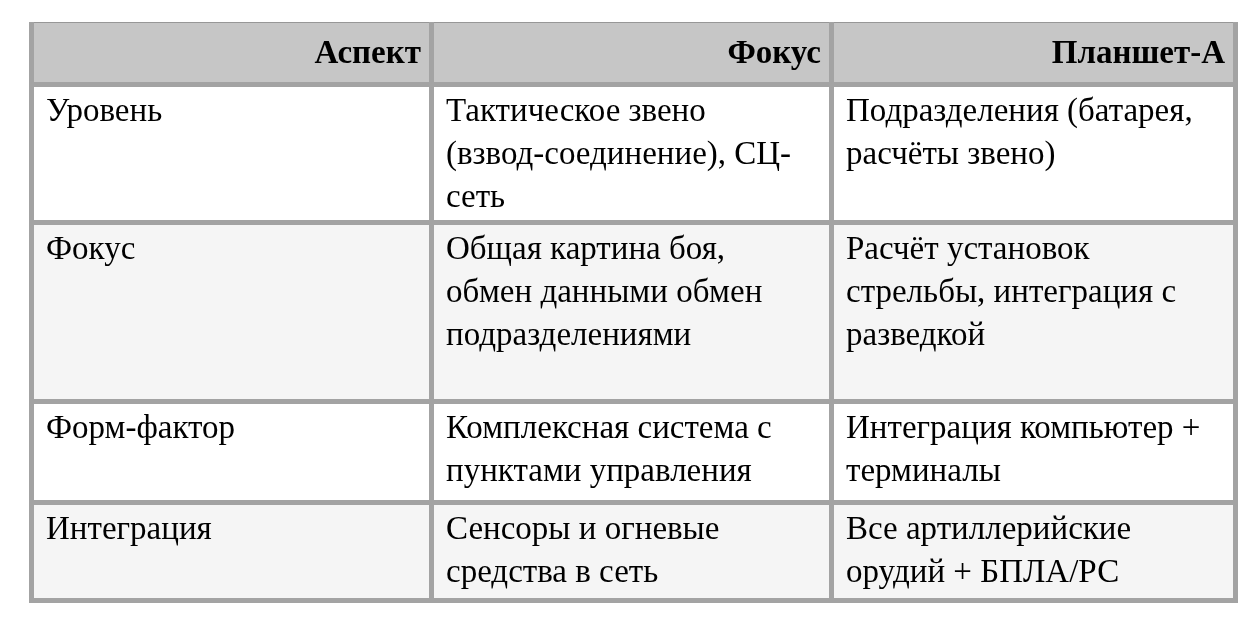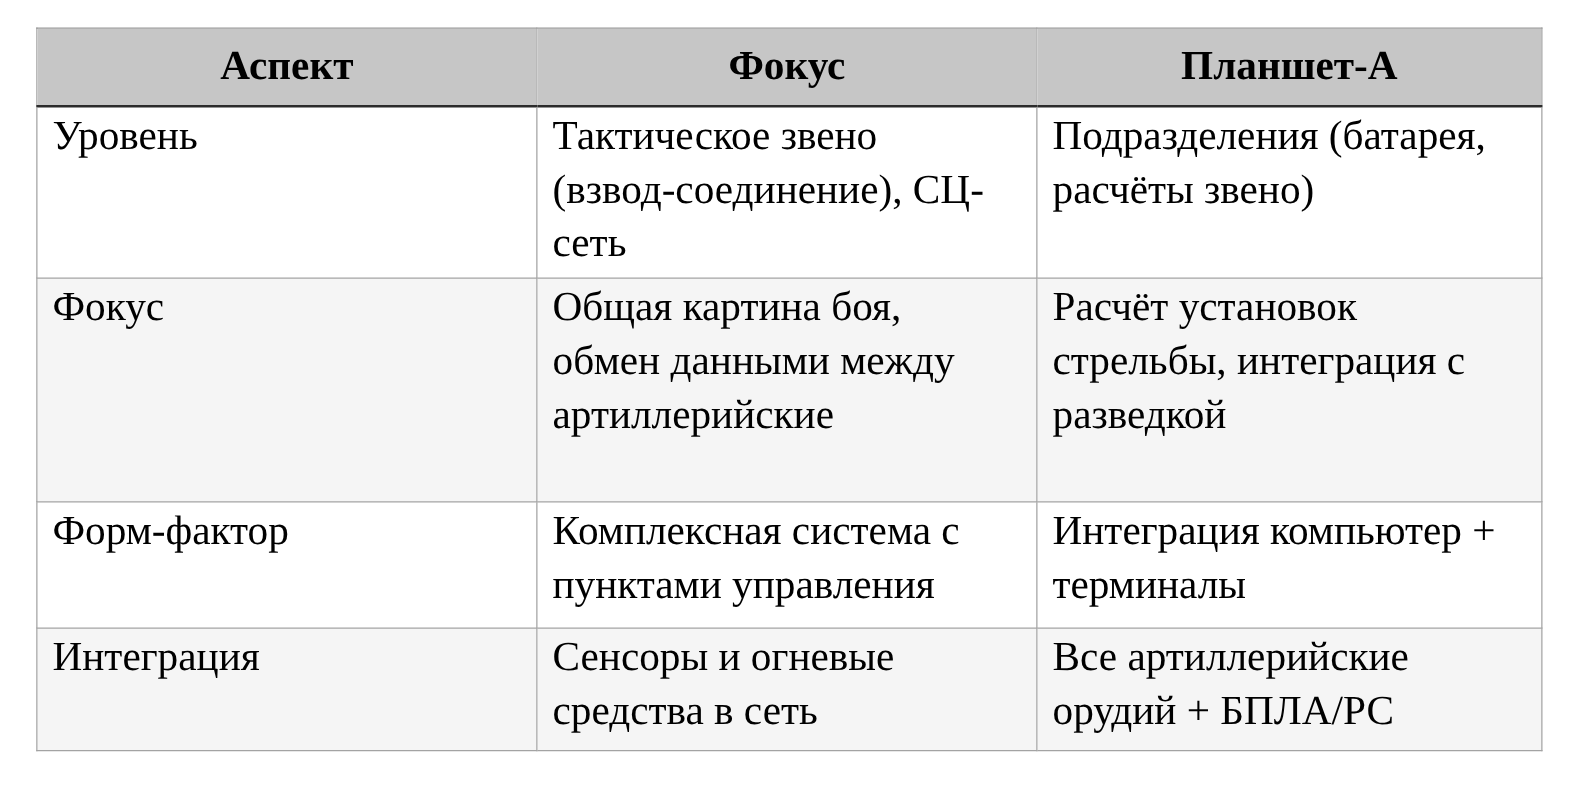--- a/index.html
+++ b/index.html
@@ -25,32 +25,32 @@
     table-layout: fixed;
     width: 1204px;
     background: #ffffff;
   }
   table.cmp col.c1 { width: 400px; }
   table.cmp col.c2 { width: 400px; }
   table.cmp col.c3 { width: 404px; }
 
   table.cmp th,
   table.cmp td {
-    border: 1px solid #a3a3a3;
+    border: 5px solid #a3a3a3;
     font-size: 33px;
     line-height: 43px;
     overflow: hidden;
   }
 
   
   tr.hdr { height: 62px; }
   tr.hdr th {
     background: #c6c6c6;
     font-weight: bold;
-    text-align: center;
+    text-align: right;
     vertical-align: middle;
     border-bottom: 2px solid #2b2b2b;
     border-top: 1px solid #979797;
     padding: 0 8px;
   }
 
   
   tr.r0 { height: 138px; }
   tr.r1 { height: 179px; margin-top: 26px; }
   tr.r2 { height: 101px; }
@@ -85,21 +85,21 @@
     </thead>
     <tbody>
       <tr class="r0">
         <td>Уровень</td>
         <td class="pre">Тактическое звено
 (взвод-соединение), СЦ-сеть</td>
         <td class="j">Подразделения (батарея, расчёты звено)</td>
       </tr>
       <tr class="r1 alt">
         <td>Фокус</td>
-        <td class="jc">Общая картина боя, обмен данными между артиллерийские</td>
+        <td class="jc">Общая картина боя, обмен данными обмен подразделениями</td>
         <td class="jc">Расчёт установок стрельбы, интеграция с разведкой</td>
       </tr>
       <tr class="r2">
         <td>Форм-фактор</td>
         <td class="j">Комплексная система с пунктами управления</td>
         <td class="j">Интеграция компьютер + терминалы</td>
       </tr>
       <tr class="r3 alt">
         <td>Интеграция</td>
         <td class="jc">Сенсоры и огневые средства в сеть</td>

